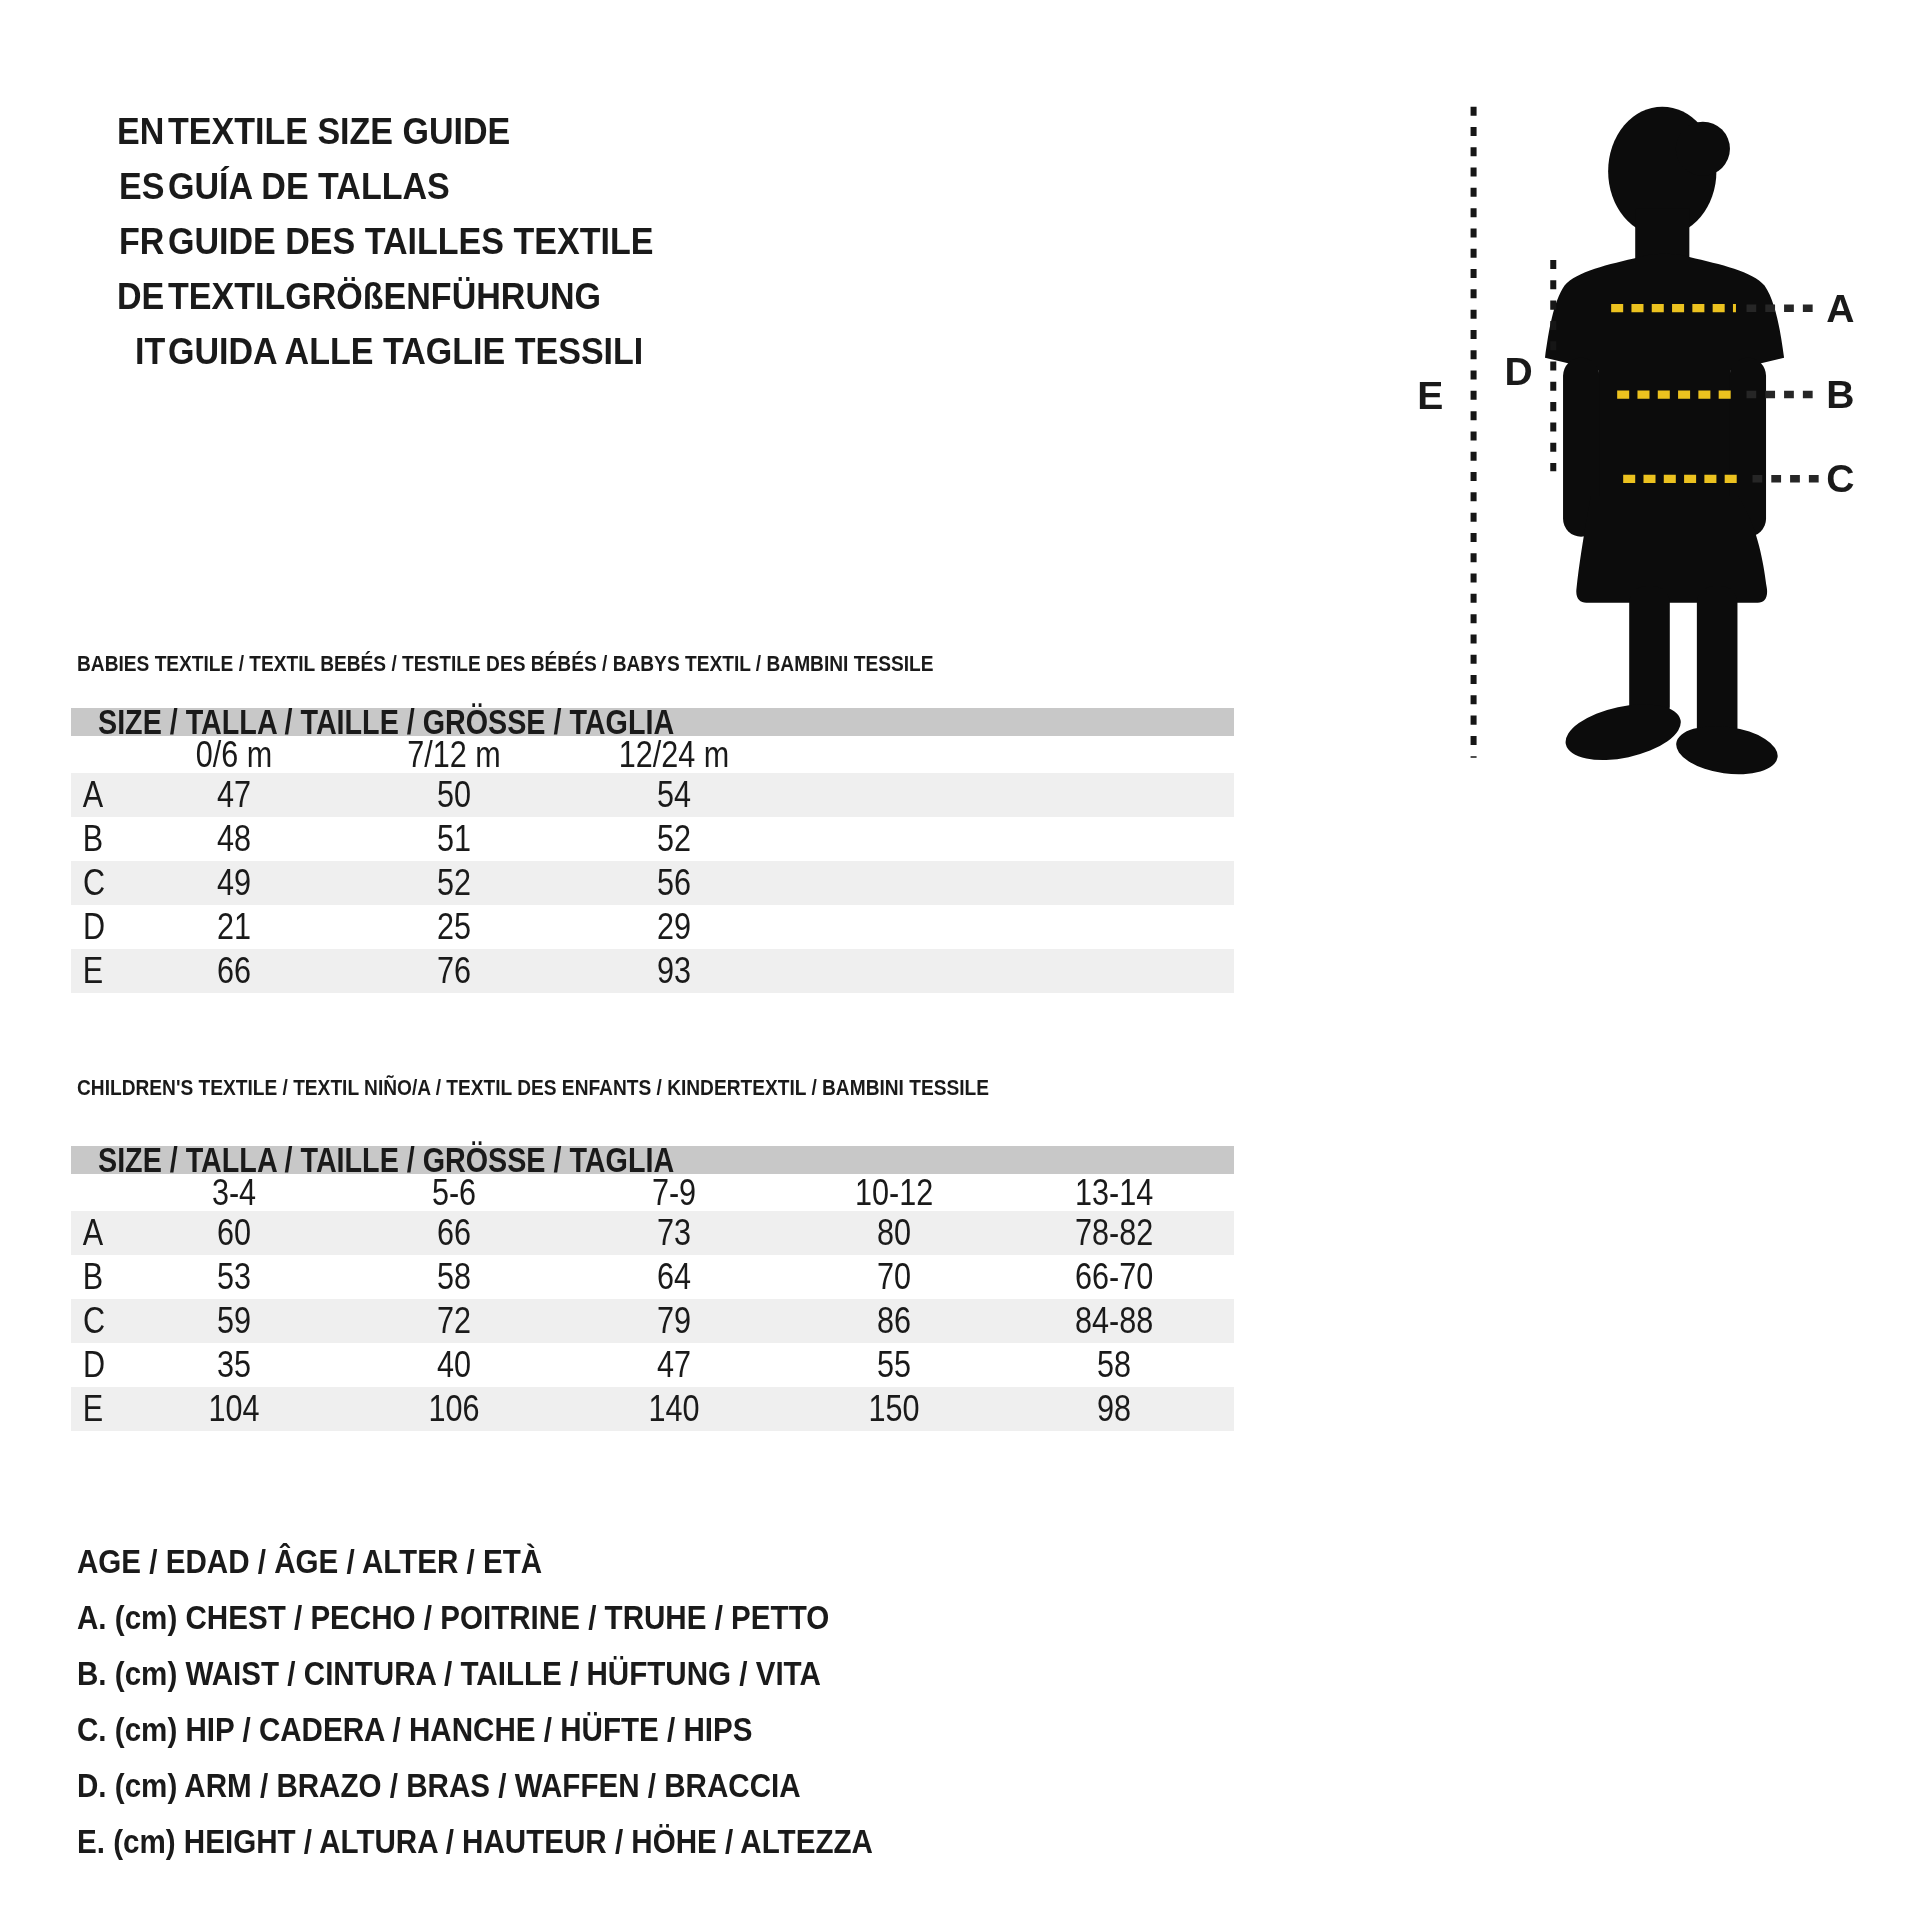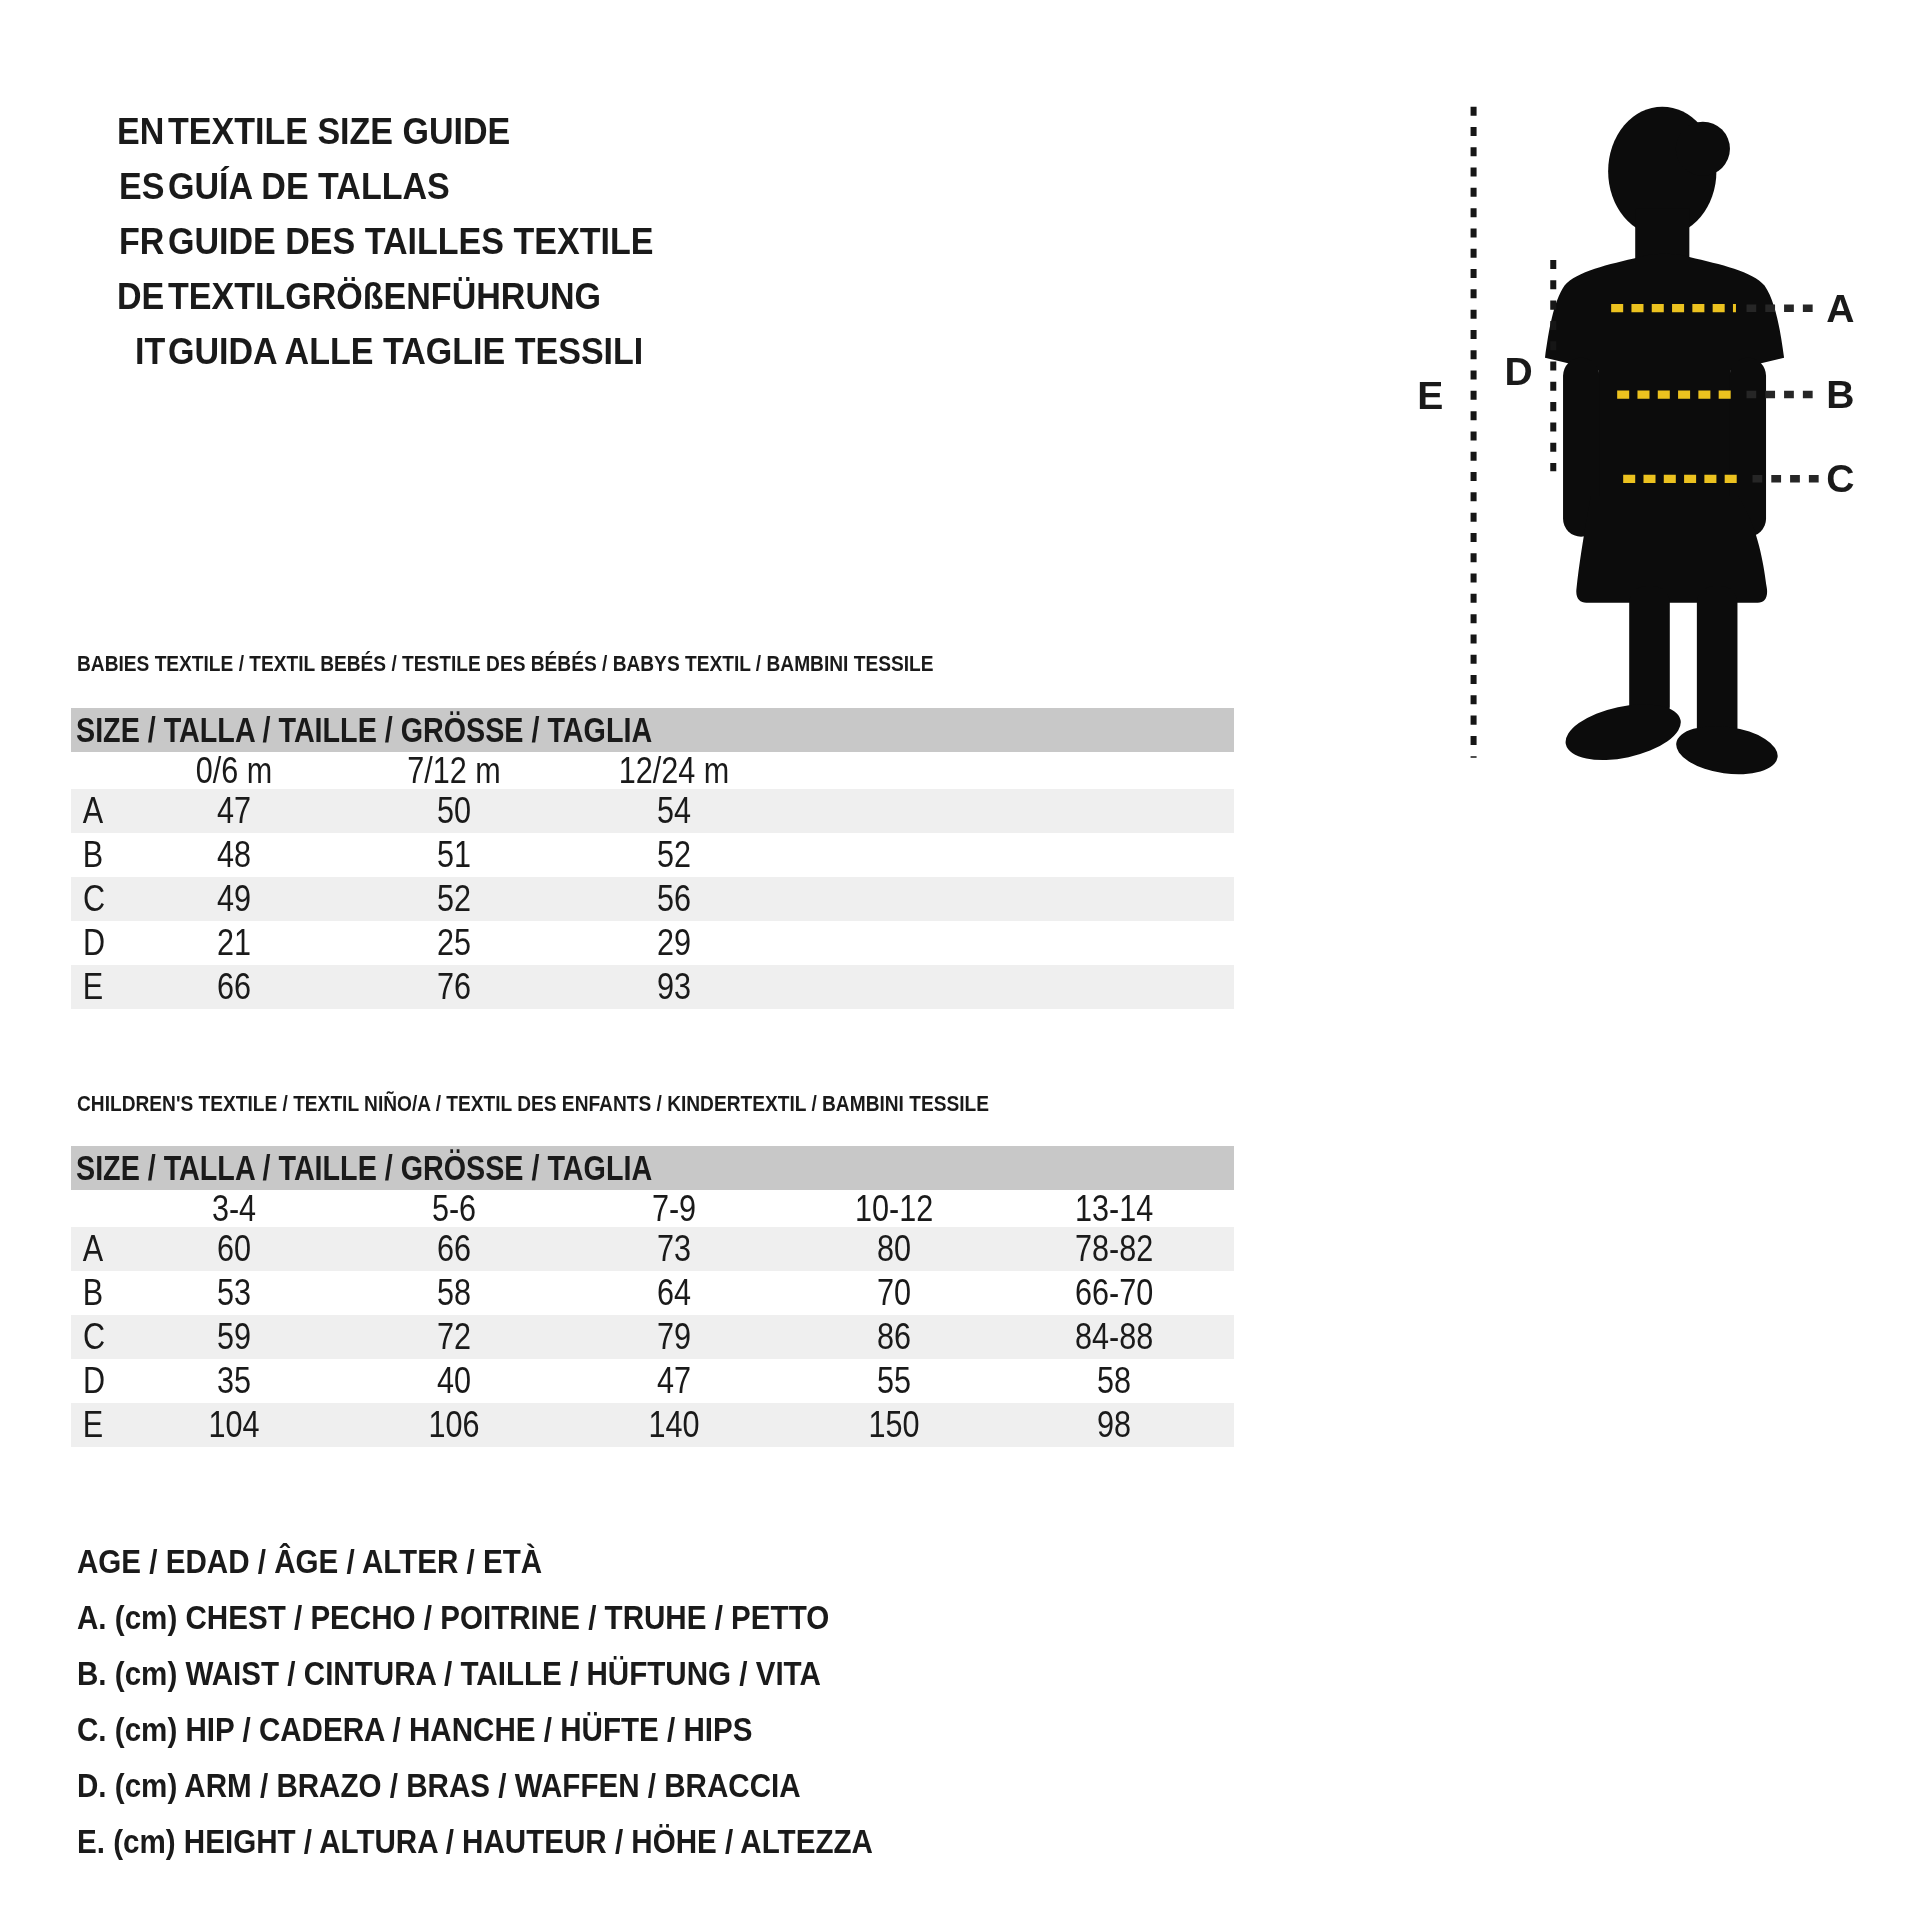--- a/index.html
+++ b/index.html
@@ -18,29 +18,29 @@
   .sx82 { transform:scaleX(0.82); }
 
   
   .lang { position:absolute; left:77px; top:104px; font-size:37px; font-weight:bold; }
   .lang-row { display:flex; height:55px; align-items:center;text-align:right; }
   .lang-code { width:91px; }
 
   
   .sec-title { position:absolute; left:77px; font-size:22px; font-weight:bold; white-space:nowrap; }
   .babies-title { top:651px; }
-  .children-title { top:1075px;margin-top:16px; }
+  .children-title { top:1075px; }
 
   
   .table { position:absolute; left:71px; width:1163px; }
   .babies-table { top:708px; }
   .children-table { top:1146px; }
   .t-bar {
-    height:44px; background:#c8c8c8; display:flex; align-items:center;
-    padding-left:5px; font-size:35px; font-weight:bold;
+    height:28px; background:#c8c8c8; display:flex; align-items:center;
+    padding-left:27px; font-size:35px; font-weight:bold;
   }
   .t-row { display:flex; height:44px; align-items:center; font-size:36px; }
   .t-cols { height:37px; }
   .stripe { background:#efefef; }
   .t-label { width:53px; padding-left:9.8px; box-sizing:border-box; flex:0 0 auto; }
   .t-cell { width:220px; text-align:center; flex:0 0 auto; }
 
   
   .legend { position:absolute; left:77px; top:1525px; font-size:34px; font-weight:bold; }
   .legend-line { height:56px; display:flex; align-items:flex-end; }

